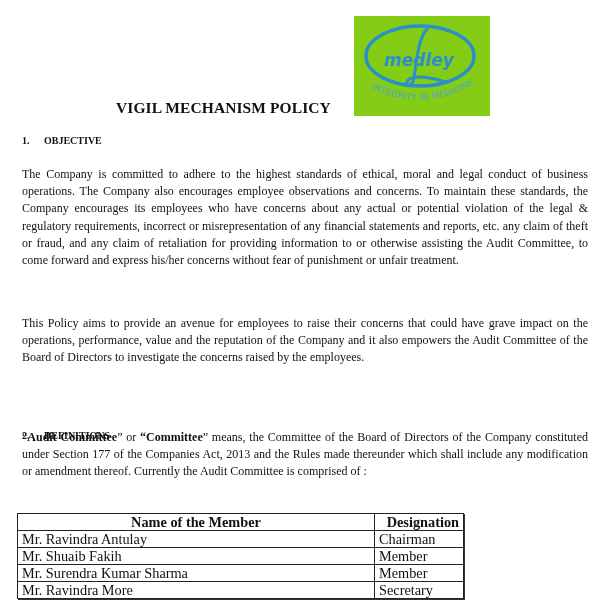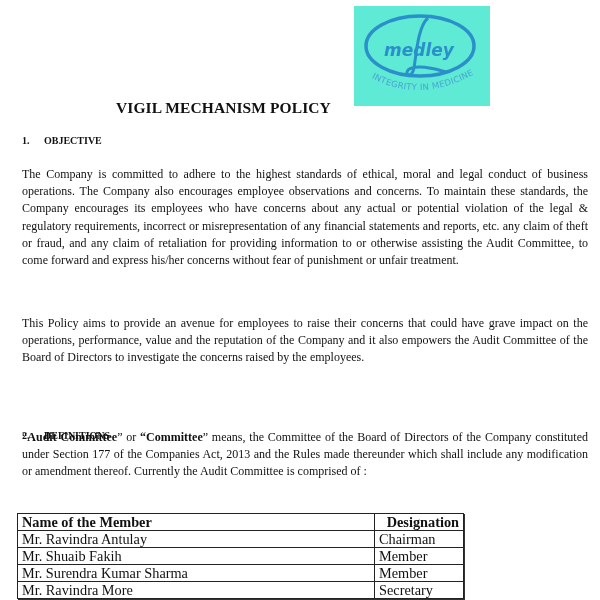--- a/index.html
+++ b/index.html
@@ -1,34 +1,34 @@
 <!DOCTYPE html>
 <html><head>
 <meta charset="utf-8">
 <style>
   html, body { margin:0; padding:0; background:#ffffff; }
   body { width:600px; height:600px; position:relative; overflow:hidden;
          font-family:"Liberation Serif","DejaVu Serif",serif; color:#111; }
-  .logo { position:absolute; left:354px; top:6px; width:136px; height:100px;
-          background:#5eead4; }
+  .logo { position:absolute; left:354px; top:16px; width:136px; height:100px;
+          background:#84cc16; }
   .logo svg { width:136px; height:100px; display:block; }
   .title { position:absolute; left:0; width:600px; top:99px; text-align:left;
            padding-left:116px; box-sizing:border-box;
            font-weight:bold; font-size:15.5px; letter-spacing:0.1px; }
   .heading { position:absolute; left:22px; font-weight:bold; font-size:10px; }
   .heading .num { display:inline-block; width:22px; }
   .para { position:absolute; left:22px; width:566px; font-size:12px;
           line-height:17.2px; text-align:justify; }
   .para b { font-weight:bold; }
   table.members { position:absolute; left:17px; top:513px; width:447px;
                   border-collapse:collapse; font-size:14.3px; }
   table.members td, table.members th { border:1px solid #222; padding:0 4px;
                   height:16px; line-height:16px; text-align:left; }
   table.members th { font-weight:bold; }
-  table.members .c1 { width:349px; }
+  table.members .c1 { width:349px;text-align:center; }
   table.members .c2 { width:80px;text-align:right; }
   table.members { box-shadow: 1px 1px 0 #333; }
 </style>
 </head>
 <body>
 
 <div class="logo">
   <svg viewBox="0 0 136 100">
     <ellipse cx="66" cy="40" rx="54" ry="30" fill="none" stroke="#2b8fc9" stroke-width="3.5"></ellipse>
     <path d="M74 12 C 64 20, 62 50, 60 62 C 58 72, 50 70, 54 64 C 60 58, 80 62, 92 66" fill="none" stroke="#2b8fc9" stroke-width="3"></path>

